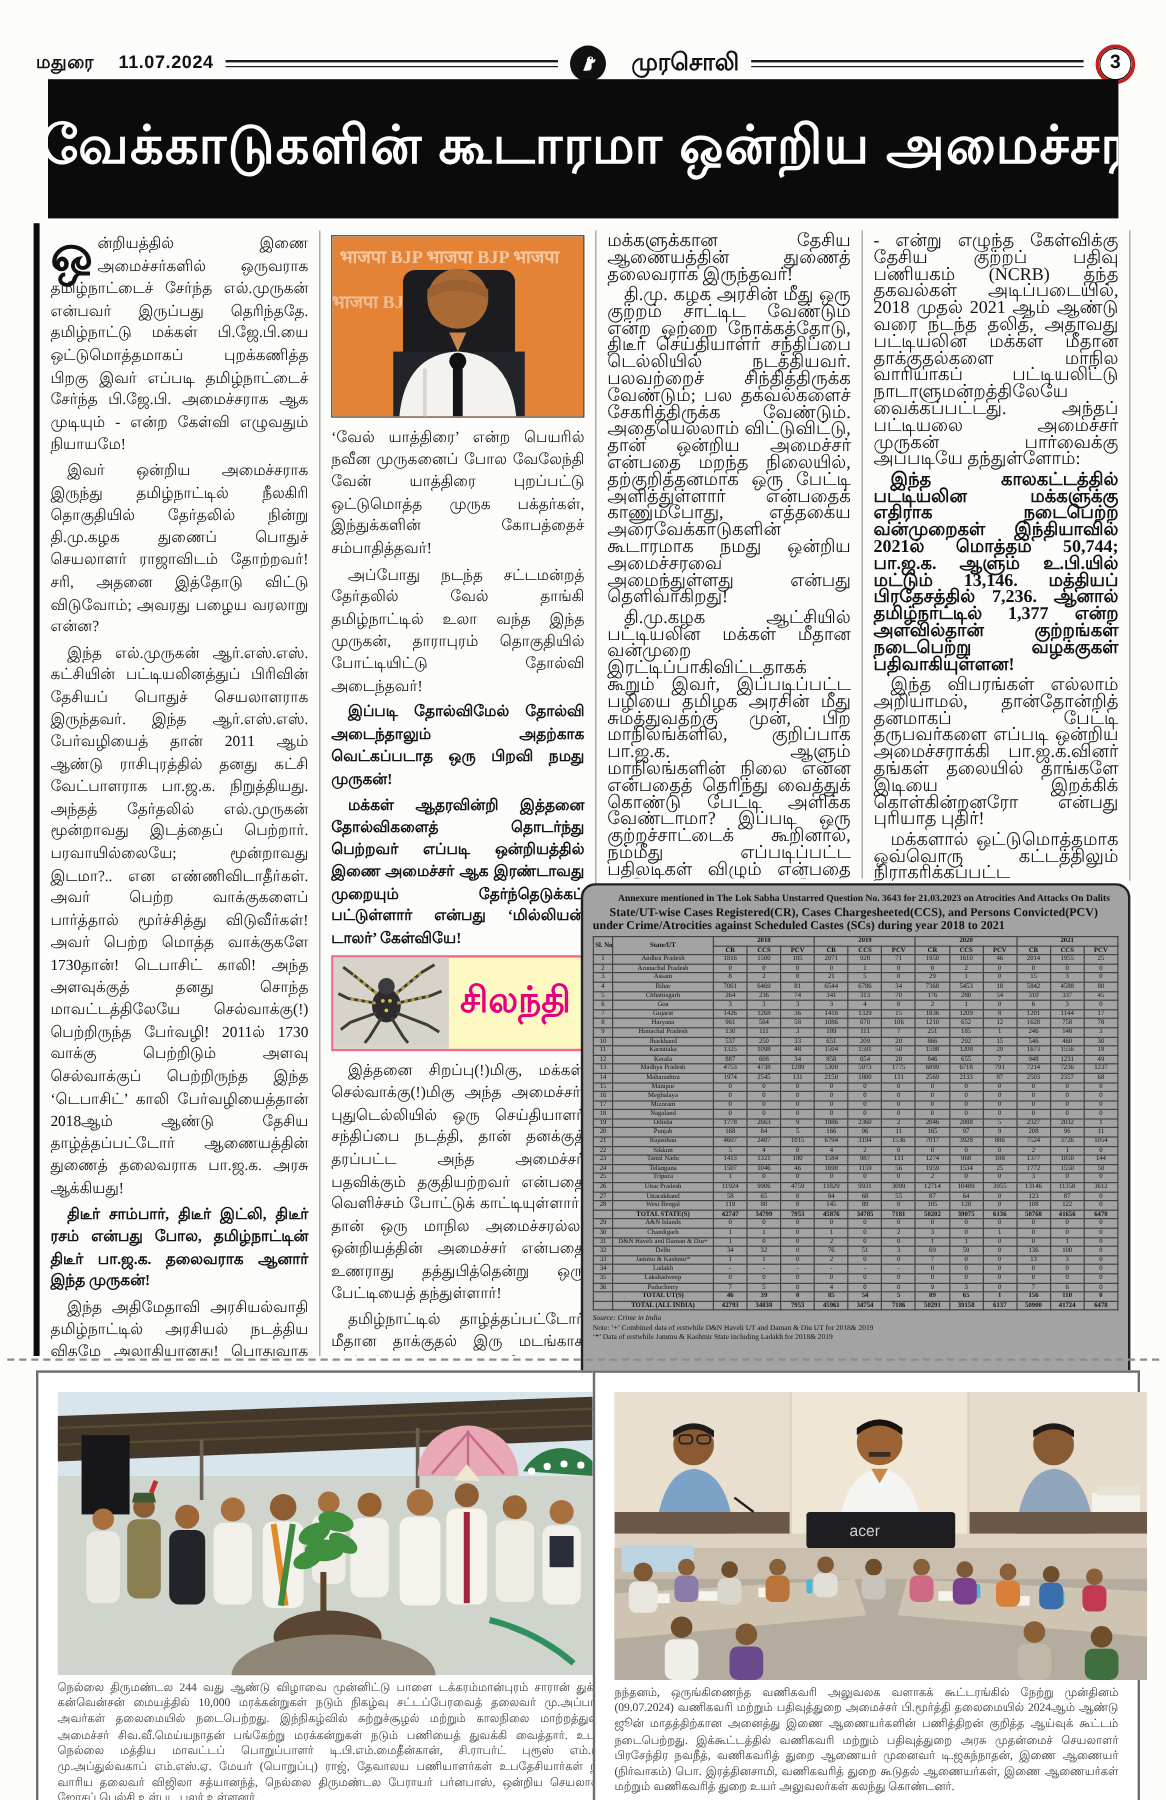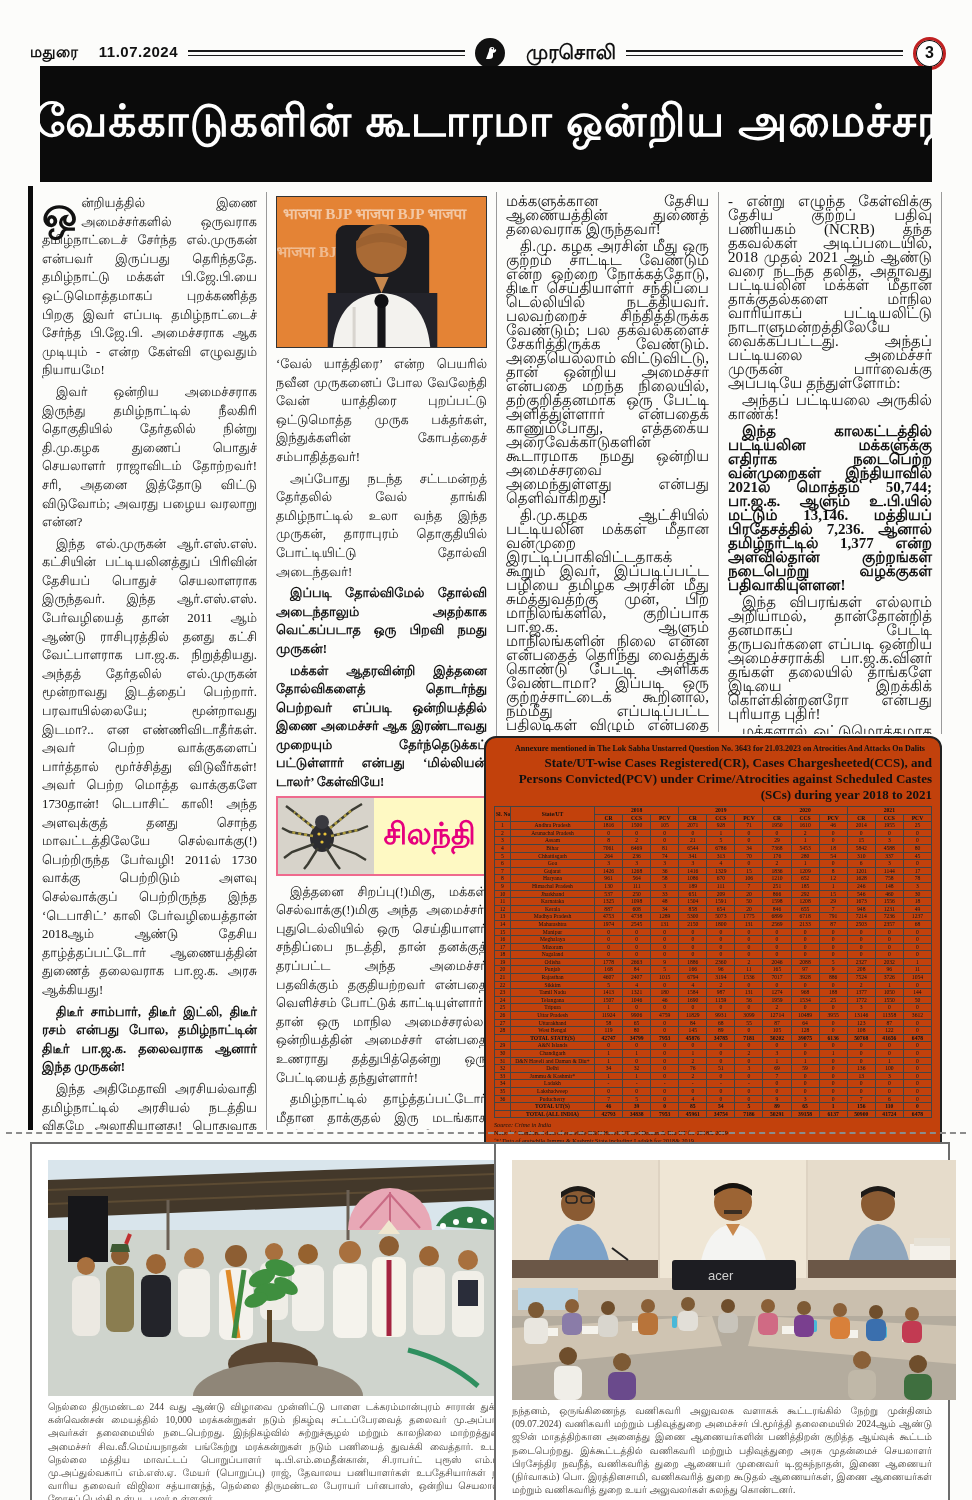--- a/index.html
+++ b/index.html
@@ -36,25 +36,25 @@
   .article p.nofirst{text-indent:0;}
   .article p.b{font-weight:700;}
   .dropcap{float:left;font-size:42px;line-height:34px;padding:2px 4px 0 0;font-weight:700;}
   figure{margin:0;}
   .murugan-fig{border:1px solid #333;margin:2px 0 7px 0;line-height:0;}
   .spider-box{display:flex;border:2px solid #ef6a8e;margin:4px 0 7px 0;height:76px;background:#fef9c3;}
   .spider-box .simg{width:96px;height:100%;background:#d9d5cd;line-height:0;}
   .spider-box .slabel{flex:1;display:flex;align-items:center;justify-content:center;
       color:#e6007d;font-size:30px;font-weight:700;font-family:"Liberation Sans",sans-serif;}
   
-  .tblwrap{position:absolute;right:0;top:544px;width:458px;height:470px;background:#c2410c;
+  .tblwrap{position:absolute;right:0;top:544px;width:458px;height:470px;background:#a3a3a3;
            border:2px solid #222;border-radius:12px;box-sizing:border-box;padding:6px 8px 4px 8px;
            font-family:"Liberation Serif",serif;}
   .tblwrap .t1{font-size:8px;font-weight:700;text-align:center;margin:0 0 2px 0;}
-  .tblwrap .t2{font-size:13px;font-weight:700;text-align:right;margin:0 0 3px 0;}
+  .tblwrap .t2{font-size:10px;font-weight:700;text-align:left;margin:0 0 3px 0;}
   table.atro{border-collapse:collapse;width:100%;table-layout:fixed;}
   table.atro th,table.atro td{border:0.5px solid #444;font-size:5.6px;line-height:6.6px;
       padding:0 1px;text-align:center;overflow:hidden;white-space:nowrap;}
   table.atro th{font-weight:700;}
   table.atro col.cn{width:16px;} table.atro col.cs{width:84px;}
   td.state-cell{text-align:left;padding-left:2px;}
   tr.total-row td{font-weight:700;}
   .tnotes{font-size:6.2px;line-height:8px;margin-top:3px;}
   .tnotes .src{font-style:italic;}
   
@@ -166,21 +166,20 @@
 
     <div class="col c3">
       <p class="nofirst">மக்களுக்கான தேசிய ஆணையத்தின் துணைத் தலைவராக இருந்தவர்!</p>
       <p>தி.மு. கழக அரசின் மீது ஒரு குற்றம் சாட்டிட வேண்டும் என்ற ஒற்றை நோக்கத்தோடு, திடீர் செய்தியாளர் சந்திப்பை டெல்லியில் நடத்தியவர். பலவற்றைச் சிந்தித்திருக்க வேண்டும்; பல தகவல்களைச் சேகரித்திருக்க வேண்டும். அதையெல்லாம் விட்டுவிட்டு, தான் ஒன்றிய அமைச்சர் என்பதை மறந்த நிலையில், தற்குறித்தனமாக ஒரு பேட்டி அளித்துள்ளார் என்பதைக் காணும்போது, எத்தகைய அரைவேக்காடுகளின் கூடாரமாக நமது ஒன்றிய அமைச்சரவை அமைந்துள்ளது என்பது தெளிவாகிறது!</p>
       <p>தி.மு.கழக ஆட்சியில் பட்டியலின மக்கள் மீதான வன்முறை இரட்டிப்பாகிவிட்டதாகக் கூறும் இவர், இப்படிப்பட்ட பழியை தமிழக அரசின் மீது சுமத்துவதற்கு முன், பிற மாநிலங்களில், குறிப்பாக பா.ஜ.க. ஆளும் மாநிலங்களின் நிலை என்ன என்பதைத் தெரிந்து வைத்துக் கொண்டு பேட்டி அளிக்க வேண்டாமா? இப்படி ஒரு குற்றச்சாட்டைக் கூறினால், நம்மீது எப்படிப்பட்ட பதிலடிகள் விழும் என்பதை அறிந்து வைத்து பேட்டி தந்திருக்க வேண்டாமா?</p>
 
     </div>
 
     <div class="col c4">
       <p class="nofirst">- என்று எழுந்த கேள்விக்கு தேசிய குற்றப் பதிவு பணியகம் (NCRB) தந்த தகவல்கள் அடிப்படையில், 2018 முதல் 2021 ஆம் ஆண்டு வரை நடந்த தலித், அதாவது பட்டியலின மக்கள் மீதான தாக்குதல்களை மாநில வாரியாகப் பட்டியலிட்டு நாடாளுமன்றத்திலேயே வைக்கப்பட்டது. அந்தப் பட்டியலை அமைச்சர் முருகன் பார்வைக்கு அப்படியே தந்துள்ளோம்:</p>
-      <p>அந்தப் பட்டியலை அருகில் காண்க!</p>
       <p class="b">இந்த காலகட்டத்தில் பட்டியலின மக்களுக்கு எதிராக நடைபெற்ற வன்முறைகள் இந்தியாவில் 2021ல் மொத்தம் 50,744; பா.ஜ.க. ஆளும் உ.பி.யில் மட்டும் 13,146. மத்தியப் பிரதேசத்தில் 7,236. ஆனால் தமிழ்நாட்டில் 1,377 என்ற அளவில்தான் குற்றங்கள் நடைபெற்று வழக்குகள் பதிவாகியுள்ளன!</p>
       <p>இந்த விபரங்கள் எல்லாம் அறியாமல், தான்தோன்றித் தனமாகப் பேட்டி தருபவர்களை எப்படி ஒன்றிய அமைச்சராக்கி பா.ஜ.க.வினர் தங்கள் தலையில் தாங்களே இடியை இறக்கிக் கொள்கின்றனரோ என்பது புரியாத புதிர்!</p>
       <p>மக்களால் ஒட்டுமொத்தமாக ஒவ்வொரு கட்டத்திலும் நிராகரிக்கப்பட்ட மண்டூகங்களை அமைச்சராக்கினால், அவர்கள் எப்படிச் செயல்படுவார்கள் என்பதின் எடுத்துக்காட்டே, எல்.முருகன் போன்றோர்!</p>
     </div>
 
     <div class="tblwrap">
       <p class="t1">Annexure mentioned in The Lok Sabha Unstarred Question No. 3643 for 21.03.2023 on Atrocities And Attacks On Dalits</p>
       <p class="t2">State/UT-wise Cases Registered(CR), Cases Chargesheeted(CCS), and Persons Convicted(PCV) under Crime/Atrocities against Scheduled Castes (SCs) during year 2018 to 2021</p>
       <table class="atro">
         <colgroup>

